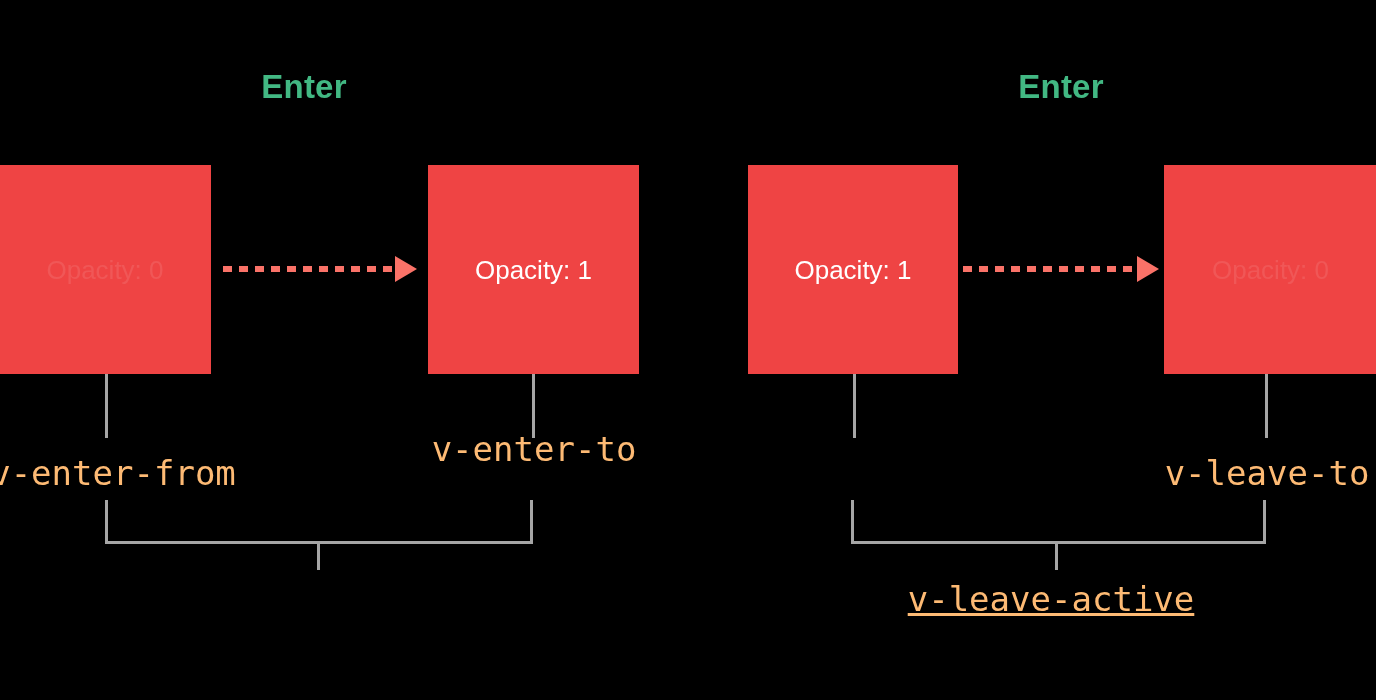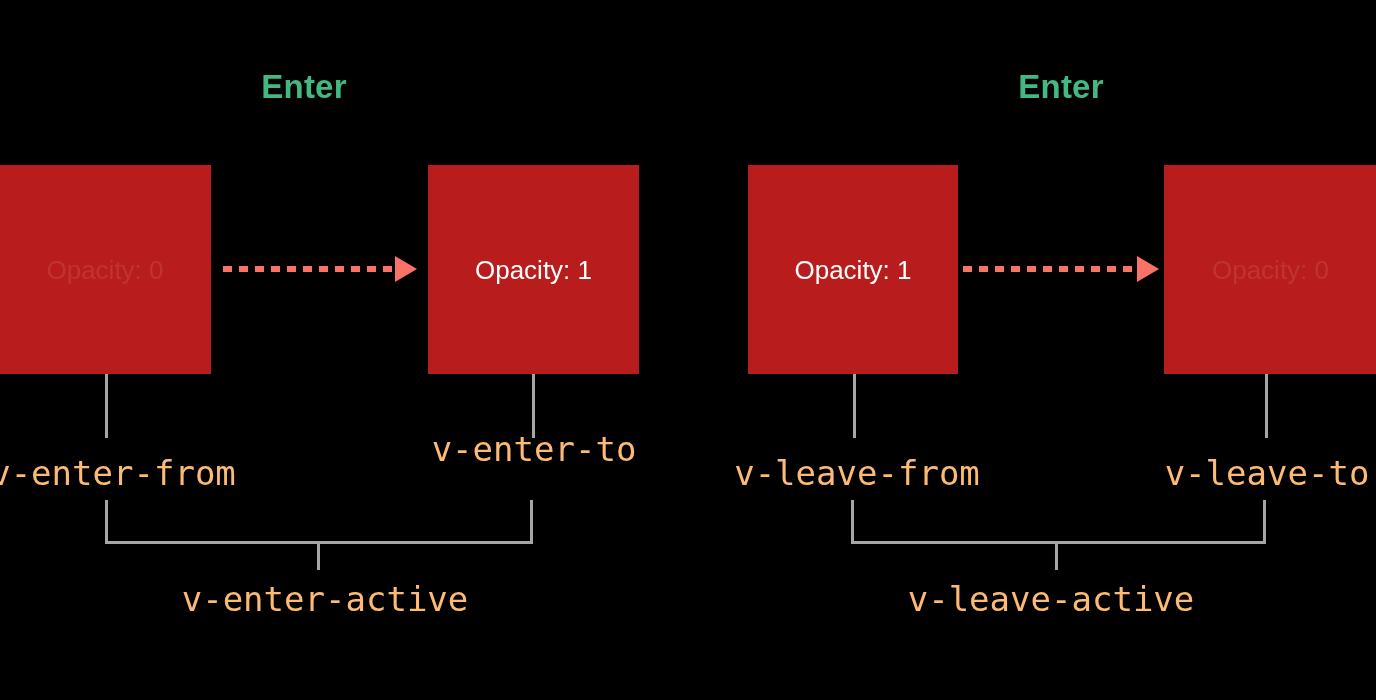--- a/index.html
+++ b/index.html
@@ -27,21 +27,21 @@
     font-size: 33px;
     letter-spacing: 0.2px;
     white-space: nowrap;
     text-align: center;
     transform: translateX(-50%);
   }
 
   
   .state-box {
     position: absolute;
-    background: #b91c1c;
+    background: #ef4444;
     display: flex;
     align-items: center;
     justify-content: center;
   }
   .state-box .box-label {
     font-family: "Liberation Sans", sans-serif;
     font-size: 26px;
     color: #ffffff;
     white-space: nowrap;
     line-height: 1;
@@ -124,43 +124,41 @@
   <div class="vline" style="left:532px; top:374px; height:64px;"></div>
 
   <div class="hook-label" style="left:113px; top:456px;">v-enter-from</div>
   <div class="hook-label" style="left:534px; top:432px;">v-enter-to</div>
 
   <div class="vline" style="left:105px; top:500px; height:44px;"></div>
   <div class="vline" style="left:530px; top:500px; height:44px;"></div>
   <div class="hline" style="left:105px; top:541px; width:428px;"></div>
   <div class="vline" style="left:317px; top:541px; height:29px;"></div>
 
-  <div class="hook-label" style="left:325px; top:582px;">v-enter-active</div>
 
   <div class="section-title" style="left:1061px; top:68px;">Enter</div>
 
   <div class="state-box" style="left:748px; top:165px; width:210px; height:209px;">
     <span class="box-label">Opacity: 1</span>
   </div>
 
   <div class="arrow" style="left:963px; top:258px; width:196px;">
     <div class="dashes"></div>
     <div class="head"></div>
   </div>
 
   <div class="state-box faded" style="left:1164px; top:165px; width:213px; height:209px;">
     <span class="box-label">Opacity: 0</span>
   </div>
 
   <div class="vline" style="left:853px; top:374px; height:64px;"></div>
   <div class="vline" style="left:1265px; top:374px; height:64px;"></div>
 
-  <div class="hook-label" style="left:857px; top:456px;">v-leave-from</div>
   <div class="hook-label" style="left:1267px; top:456px;">v-leave-to</div>
 
   <div class="vline" style="left:851px; top:500px; height:44px;"></div>
   <div class="vline" style="left:1263px; top:500px; height:44px;"></div>
   <div class="hline" style="left:851px; top:541px; width:415px;"></div>
   <div class="vline" style="left:1055px; top:541px; height:29px;"></div>
 
-  <div class="hook-label" style="left:1051px; top:582px;">v-leave-active</div>
+  <div class="hook-label" style="left:1051px; top:582px;text-decoration:underline;">v-leave-active</div>
 
 </div>
 
 </body></html>

